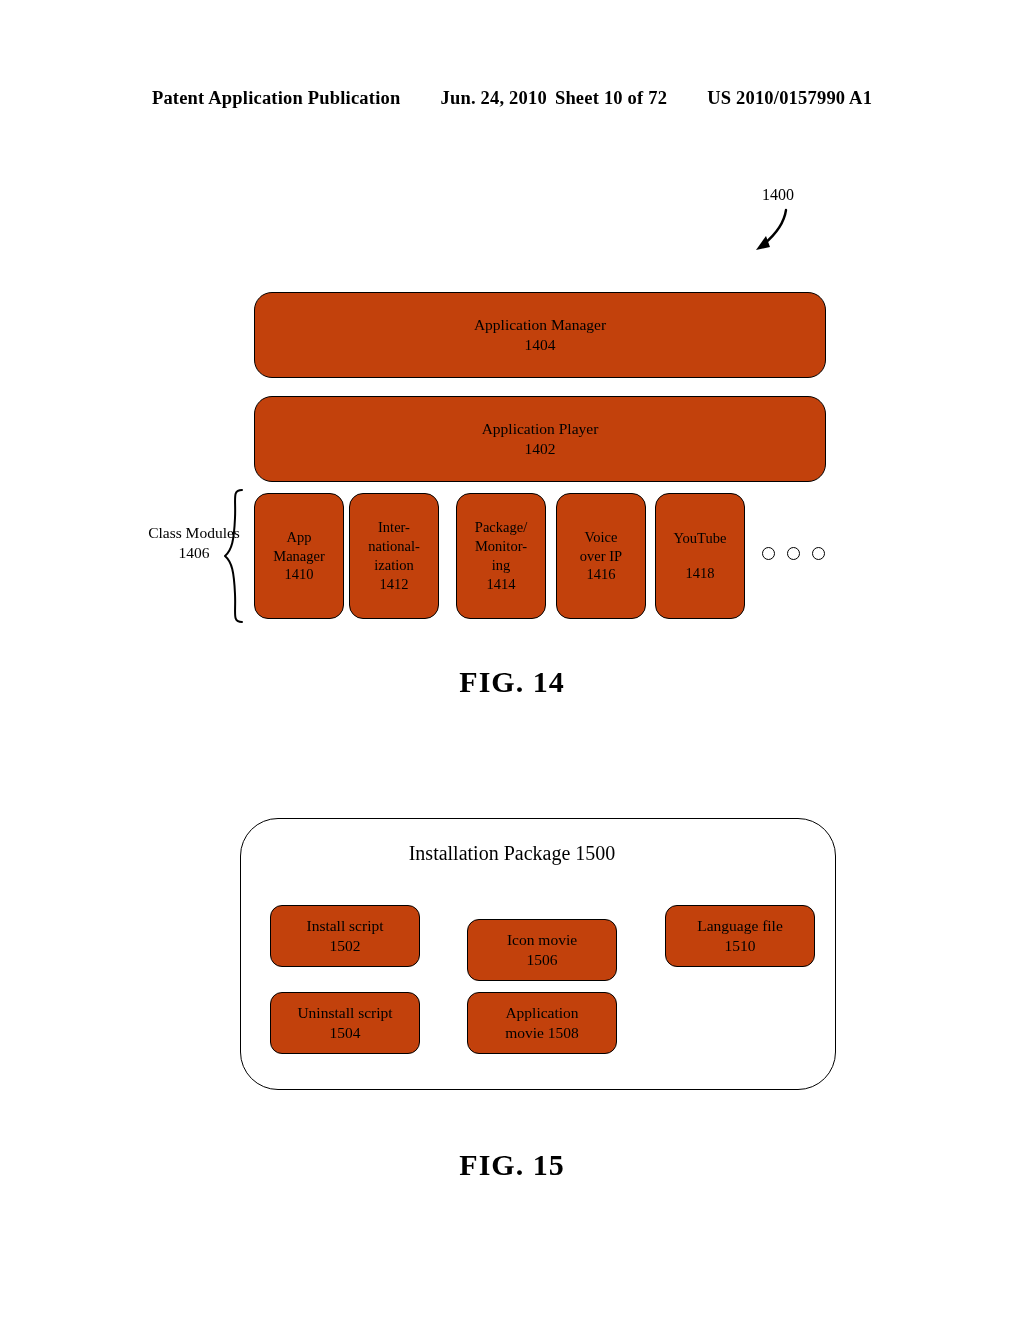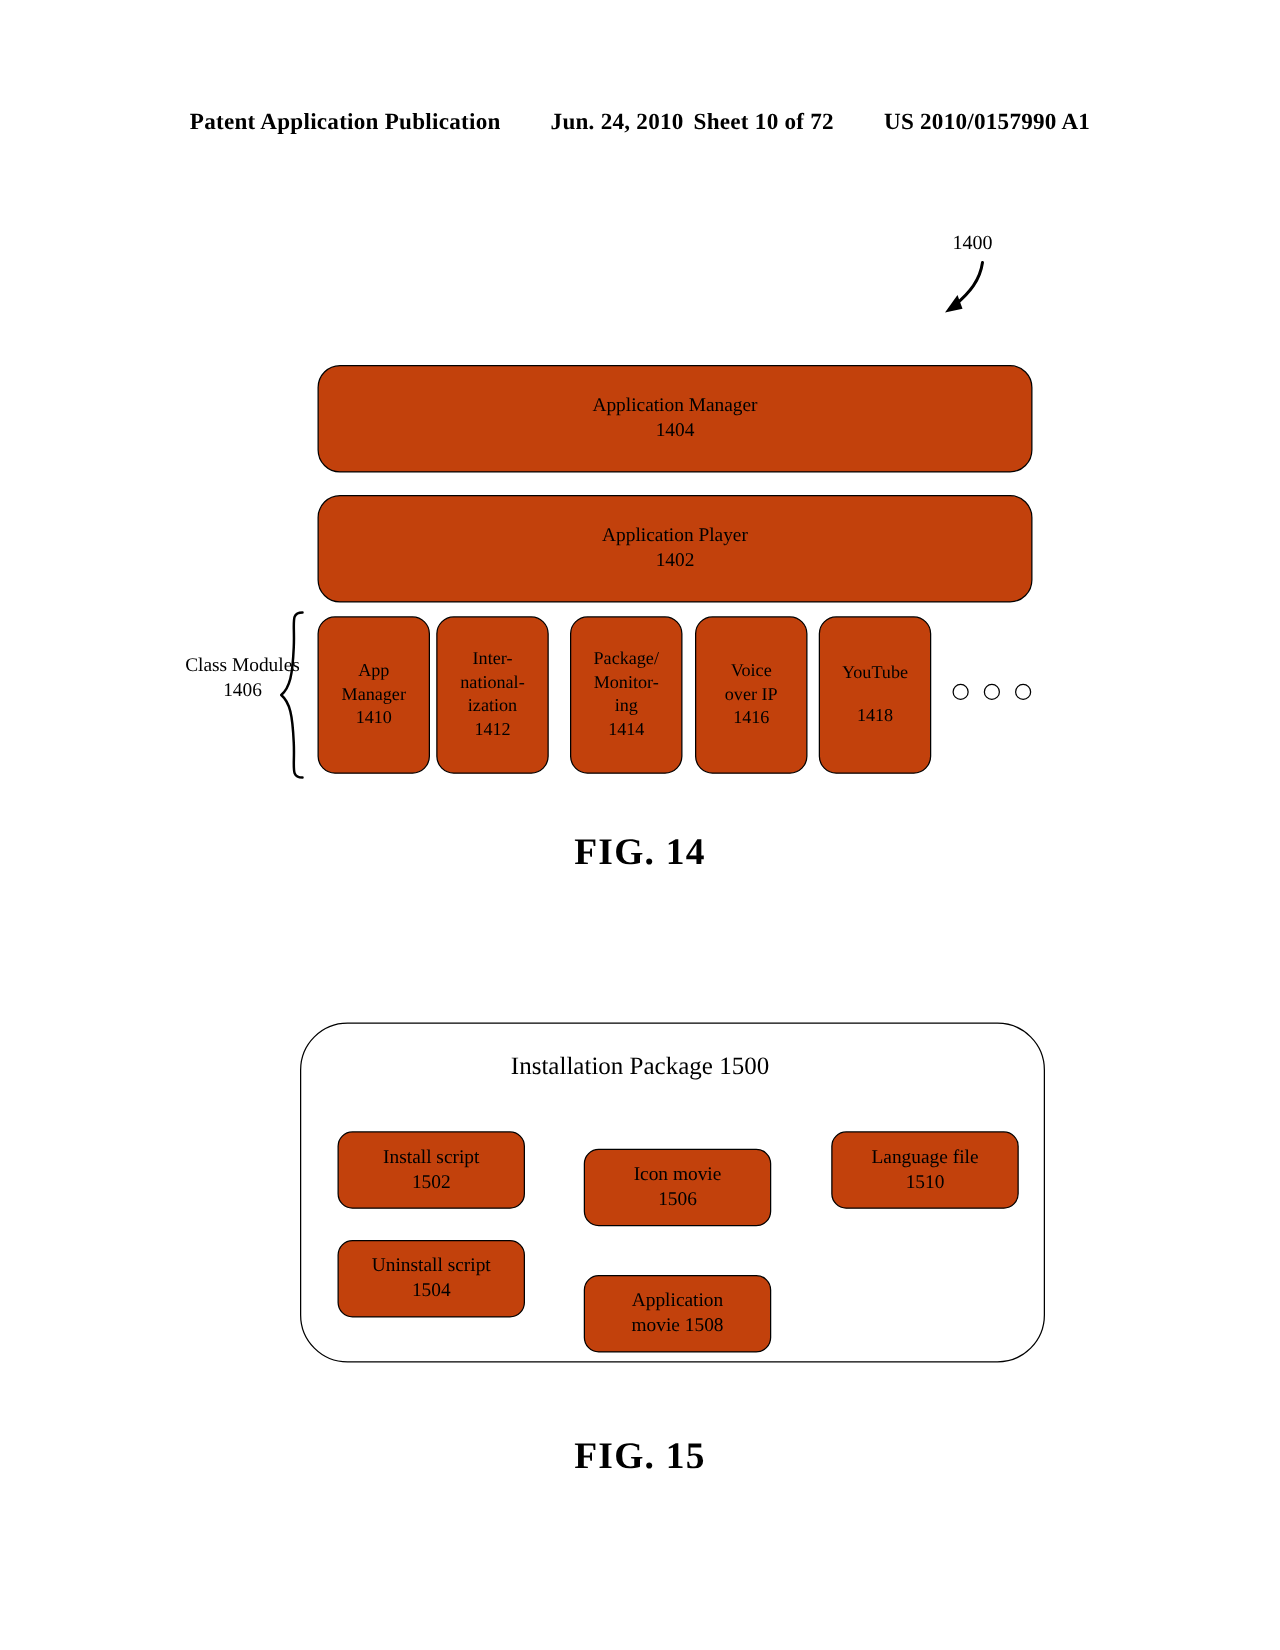--- a/index.html
+++ b/index.html
@@ -259,20 +259,20 @@
   </div>
   <div class="rbox pkg-box" style="left:665px; top:905px;">
     <span class="ln">Language file</span>
     <span class="ln">1510</span>
   </div>
 
   <div class="rbox pkg-box" style="left:270px; top:992px;">
     <span class="ln">Uninstall script</span>
     <span class="ln">1504</span>
   </div>
-  <div class="rbox pkg-box" style="left:467px; top:1020px;">
+  <div class="rbox pkg-box" style="left:467px; top:992px;">
     <span class="ln">Application</span>
     <span class="ln">movie 1508</span>
   </div>
 
   <div class="fig-caption" id="fig15-caption">FIG. 15</div>
 
 </div>
 
 </body></html>

